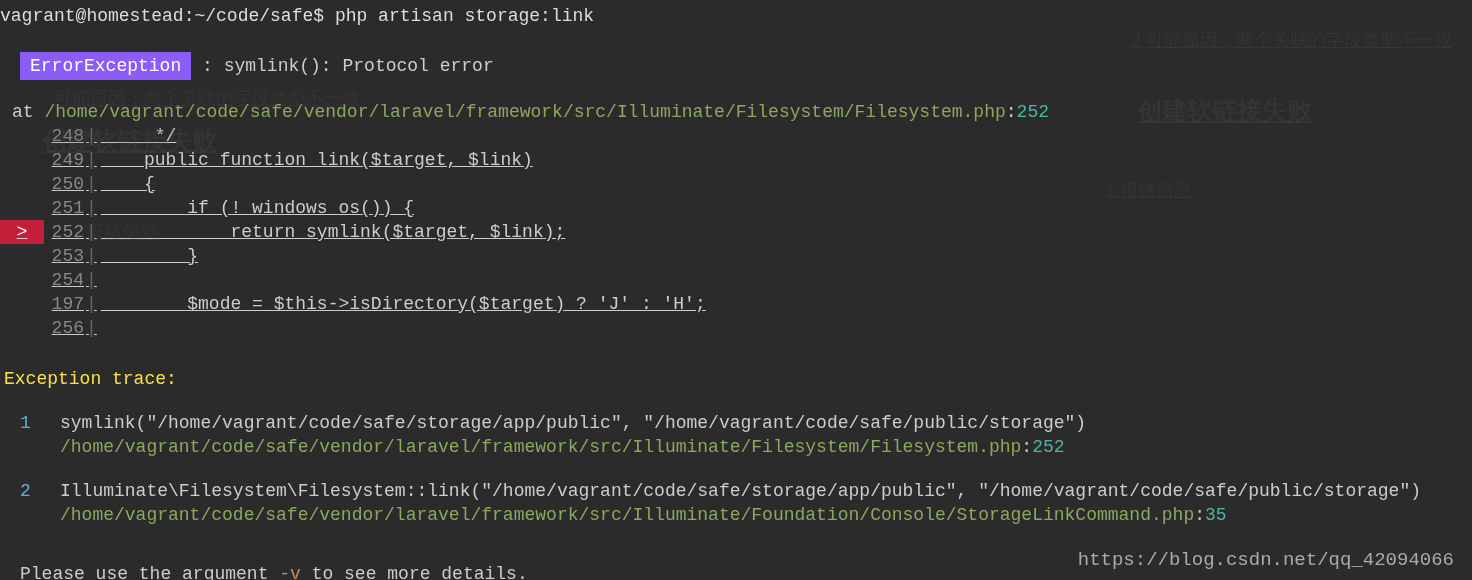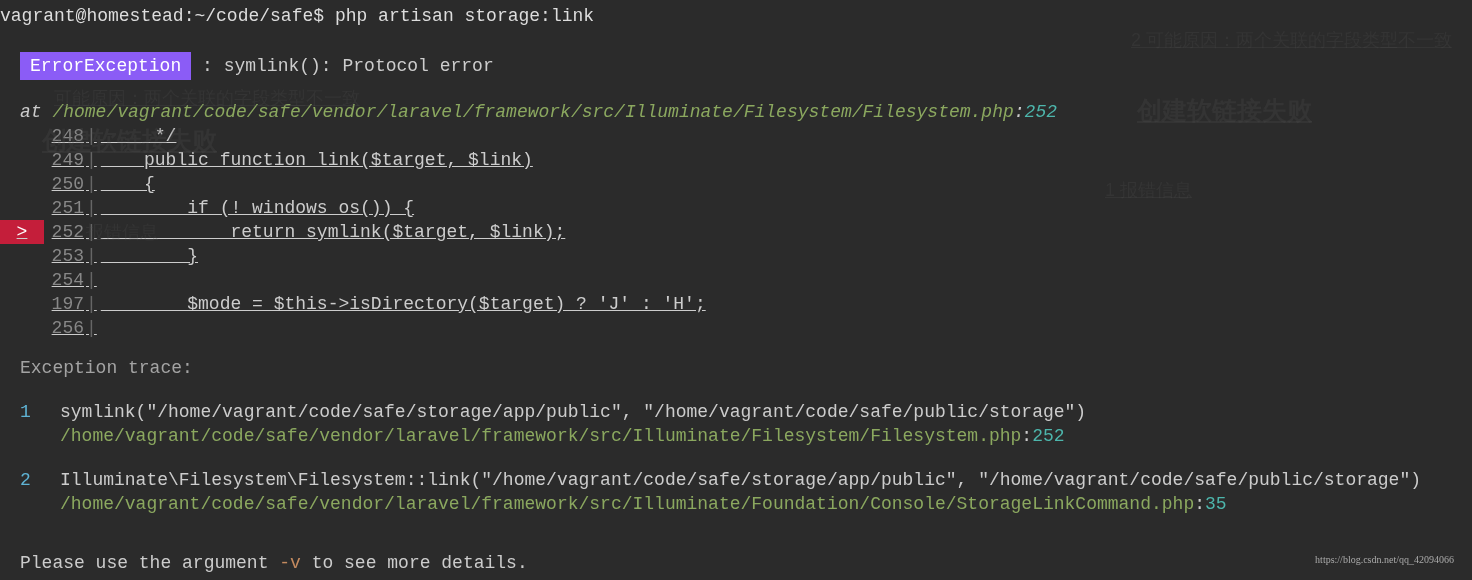--- a/index.html
+++ b/index.html
@@ -29,23 +29,22 @@
   }
   .error-badge {
     background: #8b5cf6;
     color: #ffffff;
     padding: 2px 10px;
     display: inline-block;
   }
   .colon { color: #cccccc; }
   .error-msg { color: #cccccc; }
   .at-line {
-    padding-left: 20px;
+    padding-left: 12px;
     margin-top: 20px;
-    font-style: italic;
   }
   .at-kw { color: #cccccc; }
   .path-green { color: #8ba85f; }
   .line-num-cyan { color: #4db6ac; }
   .code-block {
     padding-left: 0;
   }
   .code-line {
     display: flex;
     align-items: baseline;
@@ -70,23 +69,23 @@
   }
   .pipe {
     color: #666666;
     padding: 0 4px 0 2px;
   }
   .code-text {
     color: #cccccc;
     white-space: pre;
   }
   .trace-header {
-    color: #a3a3a3;
-    padding-left: 20px;
-    margin-top: 16px;
+    color: #fde047;
+    padding-left: 4px;
+    margin-top: 27px;
   }
   .trace-item {
     display: flex;
     padding-left: 20px;
     margin-top: 20px;
   }
   .trace-num {
     color: #5fb3d4;
     width: 40px;
   }
@@ -99,22 +98,22 @@
     padding-left: 20px;
     margin-top: 35px;
     color: #cccccc;
   }
   .arg-v { color: #c48a5f; }
   .watermark {
     position: absolute;
     right: 18px;
     bottom: 8px;
     color: #aaaaaa;
-    font-size: 10px;
-    font-family: Liberation Serif, serif;
+    font-size: 19px;
+    font-family: Liberation Mono, monospace;
   }
   .ghost {
     position: absolute;
     color: rgba(80,80,80,0.25);
     font-family: Arial, sans-serif;
     pointer-events: none;
     text-decoration: underline;
   }
   .ghost-big {
     font-size: 25px;

